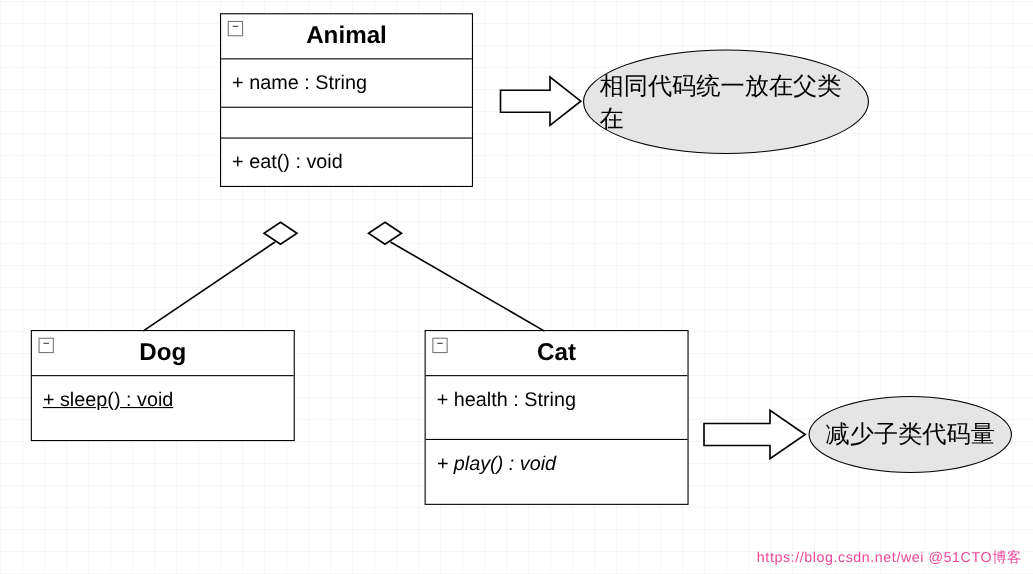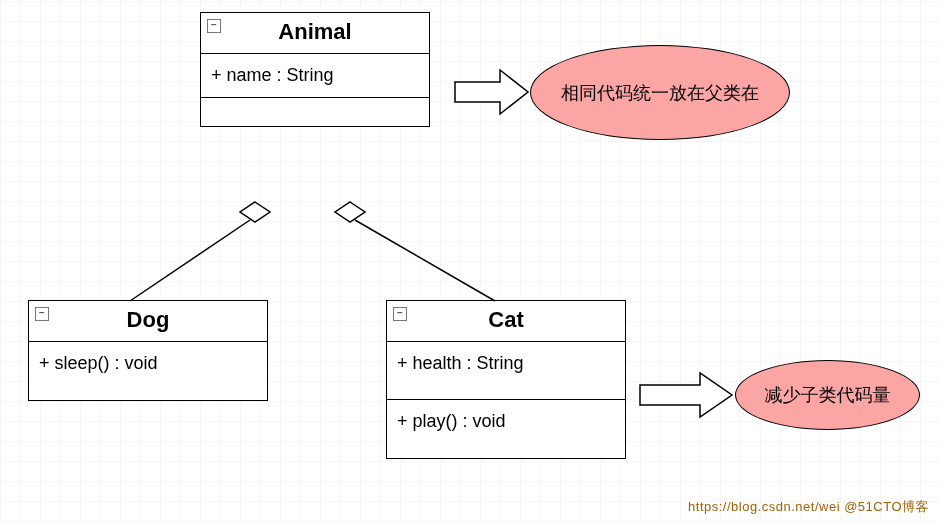--- a/index.html
+++ b/index.html
@@ -49,36 +49,36 @@
     min-height: 28px;
     box-sizing: border-box;
   }
   .uml-section:last-child { border-bottom: none; }
   .uml-row { line-height: 1.5; }
 
   .note {
     position: absolute;
     border: 1.5px solid #000;
     border-radius: 50%;
-    background: #fca5a5;
+    background: #e5e5e5;
     display: flex;
     align-items: center;
     justify-content: center;
-    text-align: center;
-    font-size: 18px;
+    text-align: left;
+    font-size: 22px;
     padding: 6px 14px;
     box-sizing: border-box;
   }
 
   .watermark {
     position: absolute;
     right: 10px;
     bottom: 6px;
     font-size: 13px;
-    color: #a16207;
+    color: #ec4899;
     letter-spacing: 0.5px;
   }
 
   svg.overlay {
     position: absolute;
     left: 0; top: 0;
     width: 939px;
     height: 522px;
     pointer-events: none;
   }
@@ -88,41 +88,44 @@
 
 <div class="uml-class" style="left:200px; top:12px; width:230px;">
   <div class="uml-title">
     <span class="collapse-icon">−</span>
     <span>Animal</span>
   </div>
   <div class="uml-section">
     <div class="uml-row">+ name : String</div>
   </div>
   <div class="uml-section" style="height:20px;padding:0;"></div>
+  <div class="uml-section">
+    <div class="uml-row">+ eat() : void</div>
+  </div>
 </div>
 
 <div class="uml-class" style="left:28px; top:300px; width:240px;">
   <div class="uml-title">
     <span class="collapse-icon">−</span>
     <span>Dog</span>
   </div>
-  <div class="uml-section" style="min-height:58px;">
+  <div class="uml-section" style="min-height:58px;text-decoration:underline;">
     <div class="uml-row">+ sleep() : void</div>
   </div>
 </div>
 
 <div class="uml-class" style="left:386px; top:300px; width:240px;">
   <div class="uml-title">
     <span class="collapse-icon">−</span>
     <span>Cat</span>
   </div>
   <div class="uml-section" style="min-height:58px;">
     <div class="uml-row">+ health : String</div>
   </div>
-  <div class="uml-section" style="min-height:58px;">
+  <div class="uml-section" style="min-height:58px;font-style:italic;">
     <div class="uml-row">+ play() : void</div>
   </div>
 </div>
 
 <div class="note" style="left:530px; top:45px; width:260px; height:95px;">
   <div>
     <div>相同代码统一放在父类在</div>
   </div>
 </div>
 

